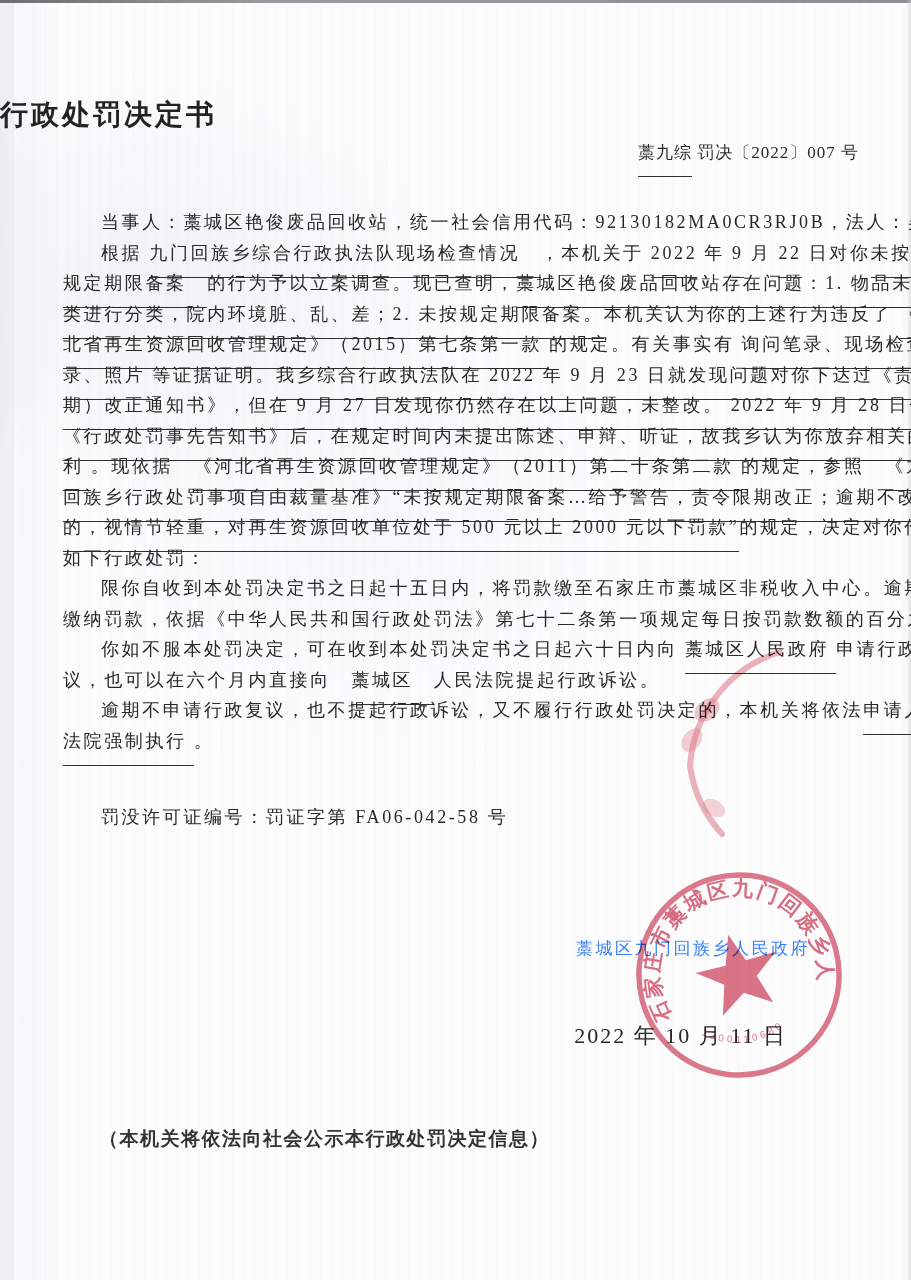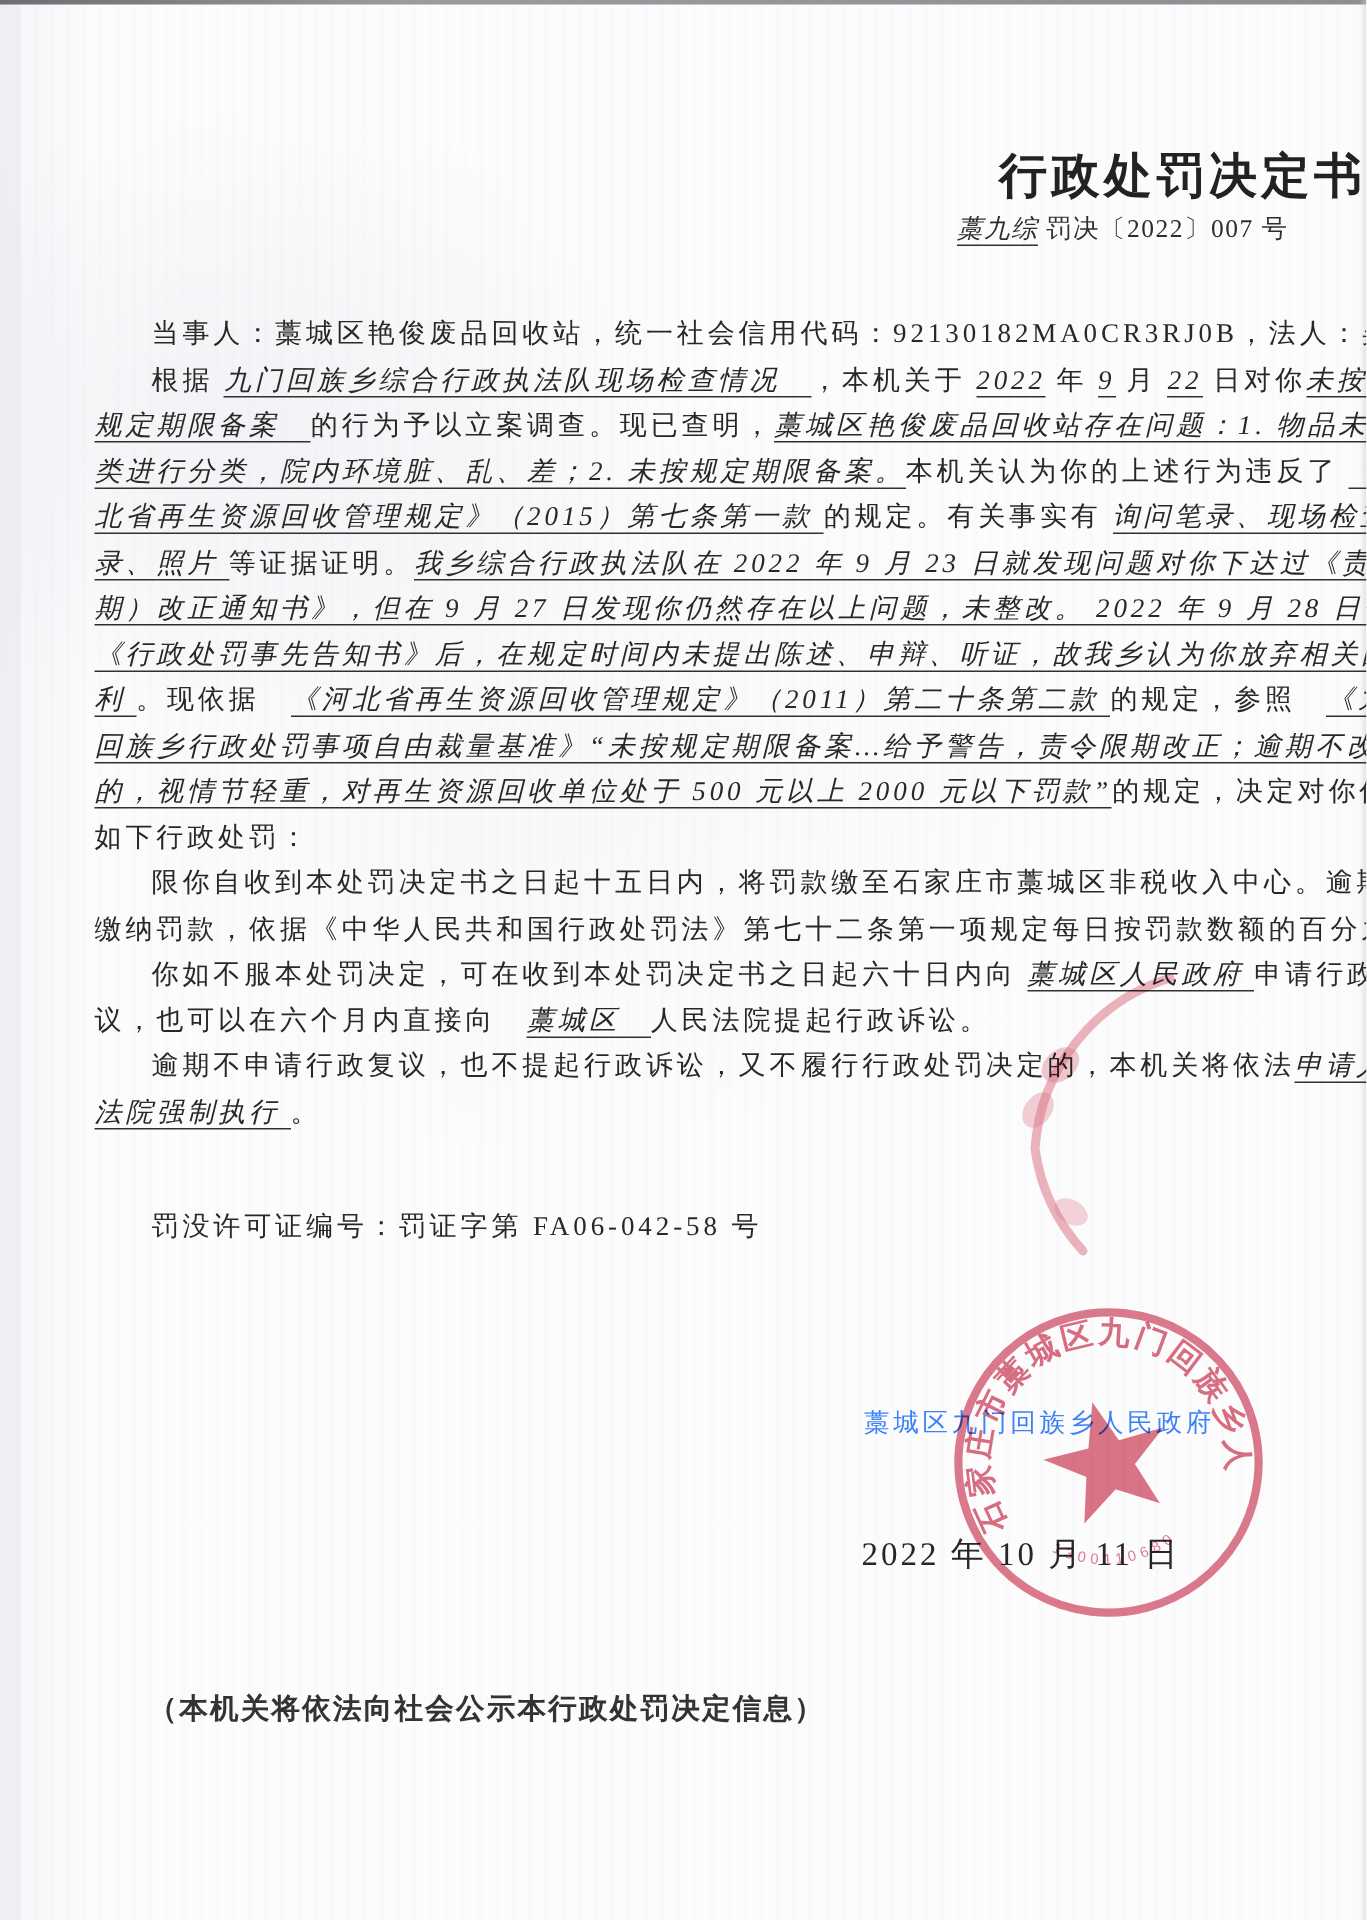--- a/index.html
+++ b/index.html
@@ -20,35 +20,35 @@
       radial-gradient(500px 380px at 40% 40%, rgba(230,230,238,.18), rgba(255,255,255,0) 70%),
       repeating-linear-gradient(90deg, rgba(235,235,242,.12) 0 3px, rgba(255,255,255,0) 3px 11px);
   }
   .top-edge{position:absolute;top:0;left:0;width:100%;height:3px;
     background:linear-gradient(90deg,#6e6e72,#9a9aa0 30%,#8d8d93);}
   .right-edge{position:absolute;top:0;right:0;width:5px;height:100%;
     background:linear-gradient(270deg,rgba(205,205,212,.55),rgba(255,255,255,0));}
 
   .title{
     position:absolute;top:96px;left:0;width:100%;
-    text-align:right;font-size:32px;font-weight:bold;letter-spacing:3px;
+    text-align:left;font-size:28px;font-weight:bold;letter-spacing:3px;
     color:#222;
   }
   .doc-number{
     position:absolute;top:141px;right:52px;
     font-size:17px;letter-spacing:1px;color:#2d2d2d;
   }
   .body-lines{
     position:absolute;left:63px;top:207px;width:820px;
     font-size:18px;letter-spacing:2.6px;color:#282828;
   }
   .doc-line{height:30.5px;line-height:30.5px;white-space:nowrap;}
   .doc-line.indent{text-indent:38px;}
   .doc-line.gap{margin-top:46px;}
-  .u{border-bottom:1.6px solid #303030;padding-bottom:1px;font-style:italic;}
+  .u{border-bottom:1.6px solid #303030;padding-bottom:14px;}
 
   .signature{
     position:absolute;top:937px;right:101px;
     font-size:17px;letter-spacing:2.5px;color:#3b82f6;
   }
   .doc-date{
     position:absolute;top:1021px;right:124px;
     font-size:22px;letter-spacing:2px;color:#262626;
   }
   .footer-note{

